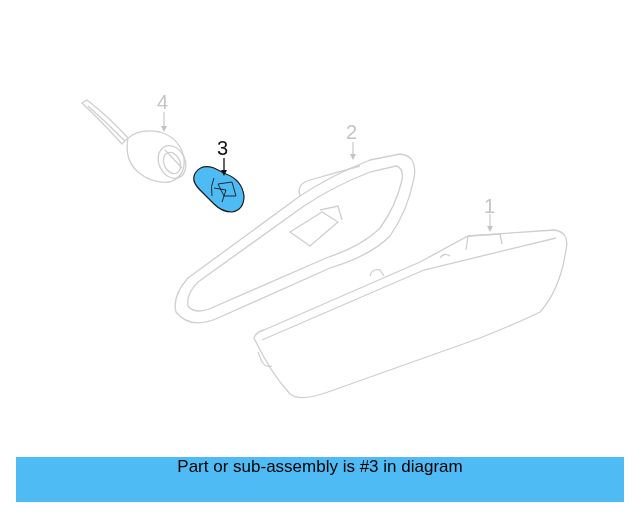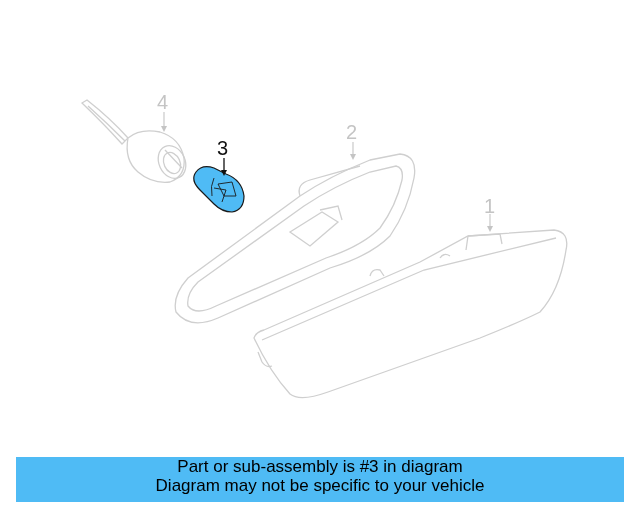--- a/index.html
+++ b/index.html
@@ -63,14 +63,13 @@
   </svg>
 
   <span class="callout faded" style="left:157px;top:92px;">4</span>
   <span class="callout faded" style="left:346px;top:122px;">2</span>
   <span class="callout active" style="left:217px;top:138px;">3</span>
   <span class="callout faded" style="left:484px;top:196px;">1</span>
 </div>
 
 <div id="banner">
   <div>Part or sub-assembly is #3 in diagram</div>
-  <div>Diagram may not be specific to your vehicle</div>
 </div>
 
 </body></html>

